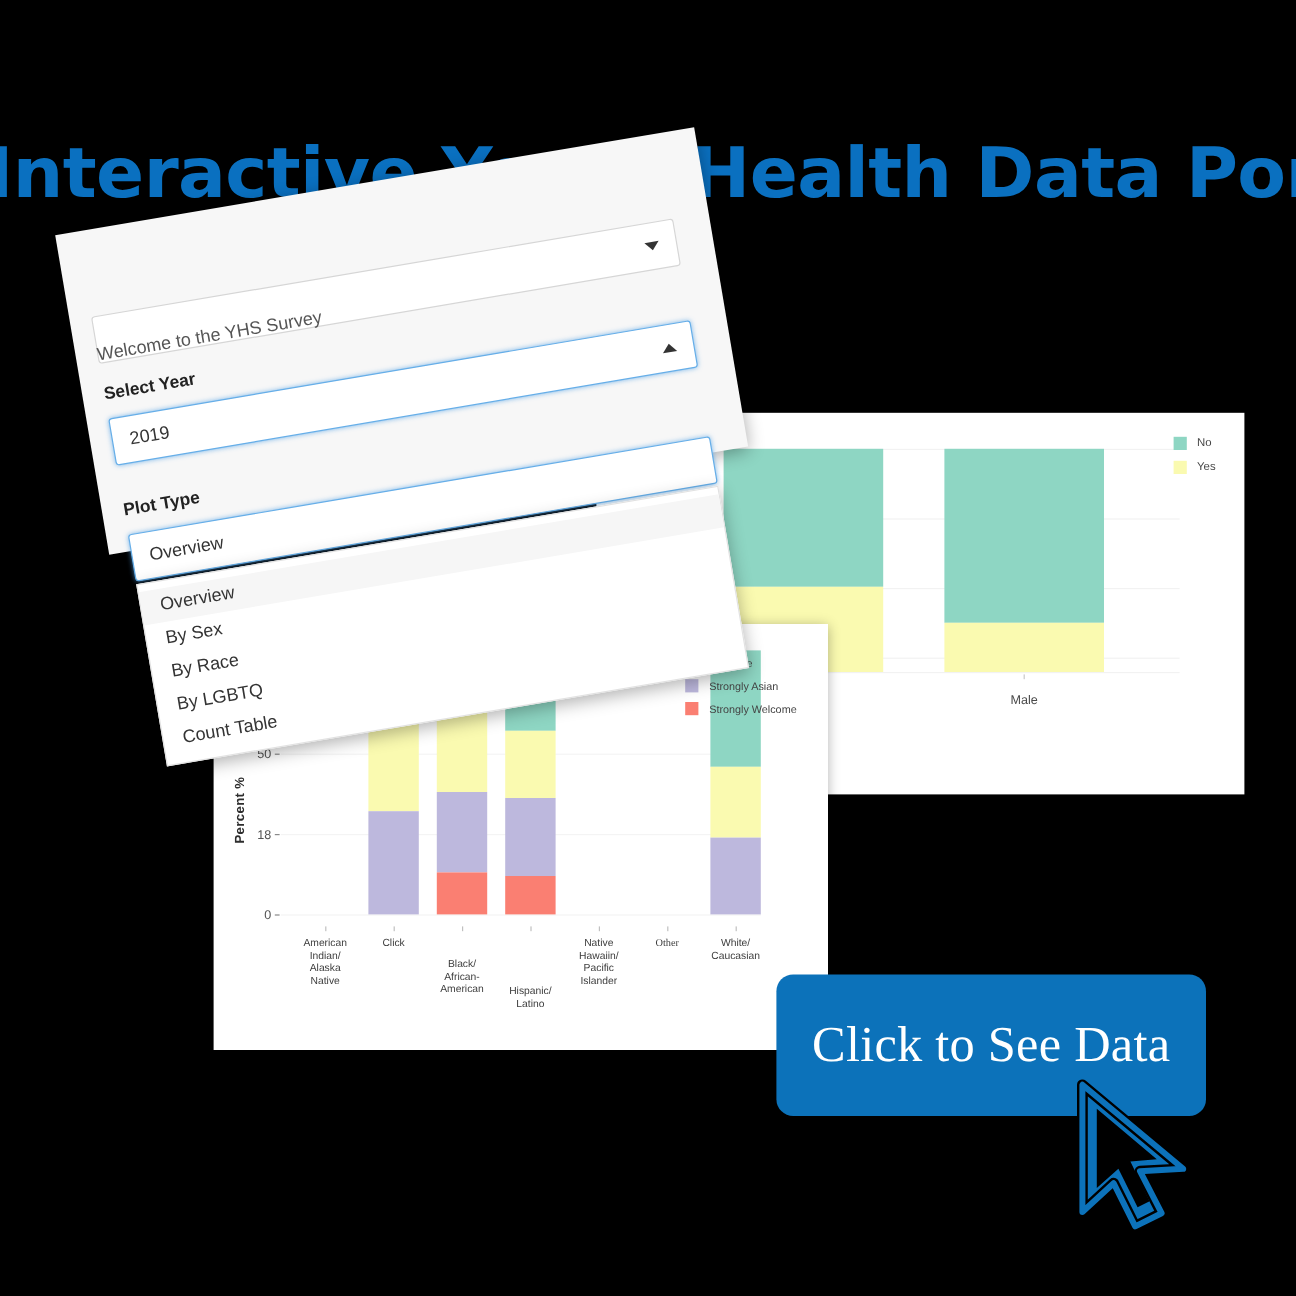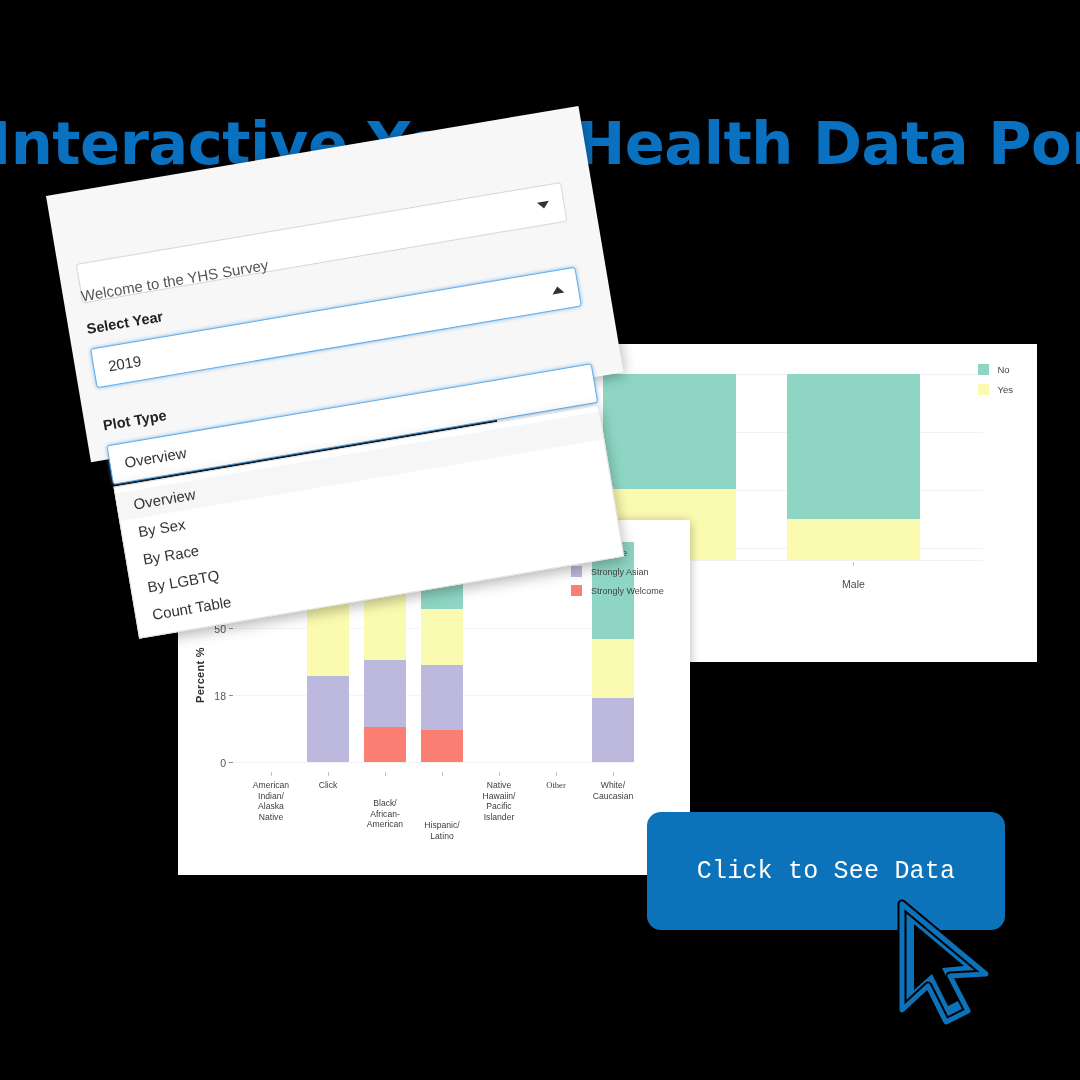--- a/index.html
+++ b/index.html
@@ -162,22 +162,22 @@
     left:647px;top:812px;
     width:358px;height:118px;
     background:#0c72ba;
     border-radius:14px;
     display:flex;align-items:center;justify-content:center;
     border:none;
     cursor:pointer;
   }
   .cta-label{
     color:#ffffff;
-    font-size:25px;
-    font-family:Liberation Mono, monospace;
+    font-size:42px;
+    font-family:Liberation Serif, serif;
     letter-spacing:.2px;
   }
   .cursor-arrow{
     position:absolute;
     left:892px;top:898px;
     width:120px;height:130px;
     pointer-events:none;
   }
 </style>
 </head>

